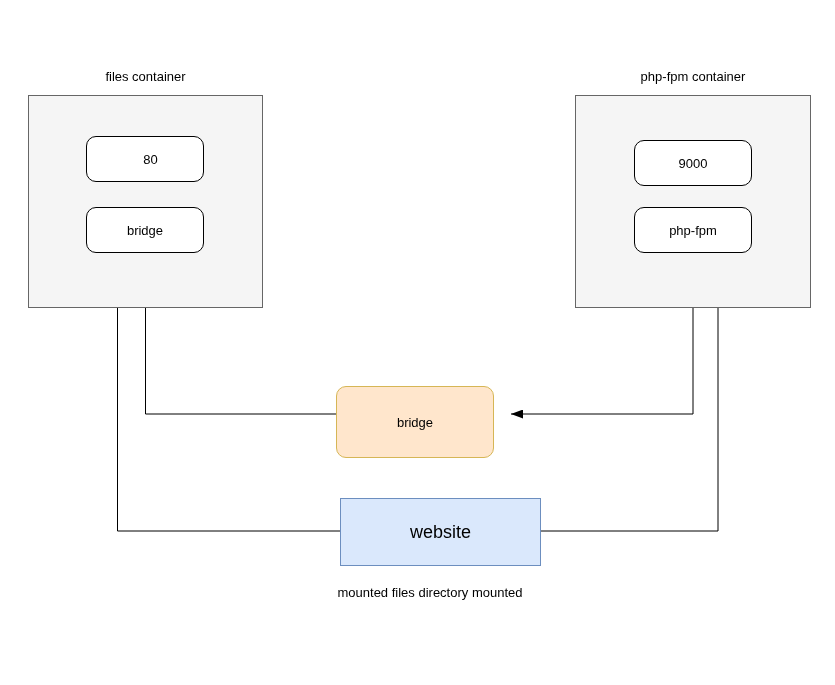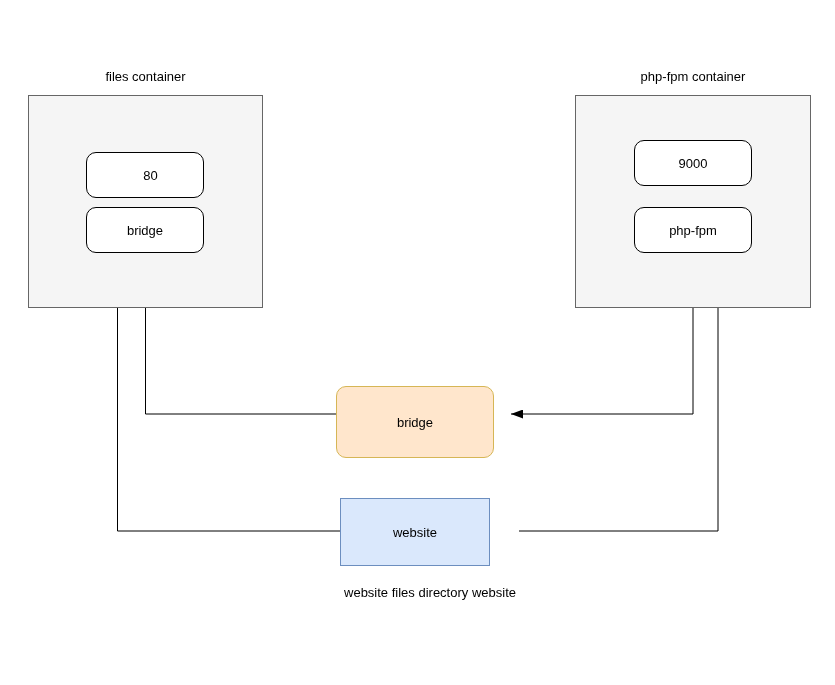--- a/index.html
+++ b/index.html
@@ -30,40 +30,40 @@
   .container-box.php   { left: 575px; top: 95px; width: 236px; height: 213px; }
 
   .node {
     position: absolute;
     display: flex; align-items: center; justify-content: center;
     font-size: 13px;
     background: var(--node-fill, #ffffff);
     border: 1px solid var(--node-border, #000000);
     border-radius: 10px;
   }
-  .node.port-80   { left: 86px;  top: 152px; width: 118px; height: 46px; padding-left: 11px; }
+  .node.port-80   { left: 86px;  top: 136px; width: 118px; height: 46px; padding-left: 11px; }
   .node.svc-nginx { left: 86px;  top: 207px; width: 118px; height: 46px; }
   .node.port-9000 { left: 634px; top: 140px; width: 118px; height: 46px; }
   .node.svc-php   { left: 634px; top: 207px; width: 118px; height: 46px; border-radius: 10px; }
 
   .bridge {
     position: absolute;
     left: 336px; top: 386px; width: 158px; height: 72px;
     display: flex; align-items: center; justify-content: center;
     font-size: 13px;
     background: var(--bridge-fill, #ffe6cc);
     border: 1px solid var(--bridge-border, #d6b656);
     border-radius: 10px;
   }
 
   .website {
     position: absolute;
-    left: 340px; top: 498px; width: 150px; height: 68px;
+    left: 340px; top: 498px; width: 201px; height: 68px;
     display: flex; align-items: center; justify-content: center;
-    font-size: 13px;
+    font-size: 18px;
     background: var(--website-fill, #dae8fc);
     border: 1px solid var(--website-border, #6c8ebf);
   }
 
   .caption {
     position: absolute;
     left: 255px; top: 585px; width: 350px;
     text-align: center;
     font-size: 13px;
   }
@@ -98,15 +98,15 @@
 
   <div class="container-title php">php-fpm container</div>
   <div class="container-box php"></div>
   <div class="node port-9000">9000</div>
   <div class="node svc-php">php-fpm</div>
 
   <div class="bridge">bridge</div>
 
   <div class="website">website</div>
 
-  <div class="caption">website files directory website</div>
+  <div class="caption">mounted files directory mounted</div>
 
 </div>
 
 </body></html>

